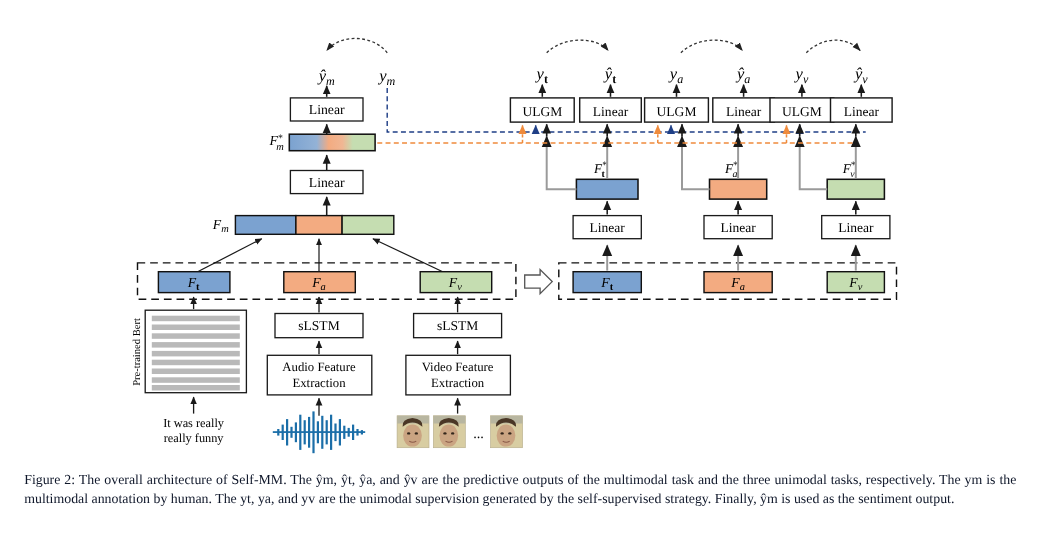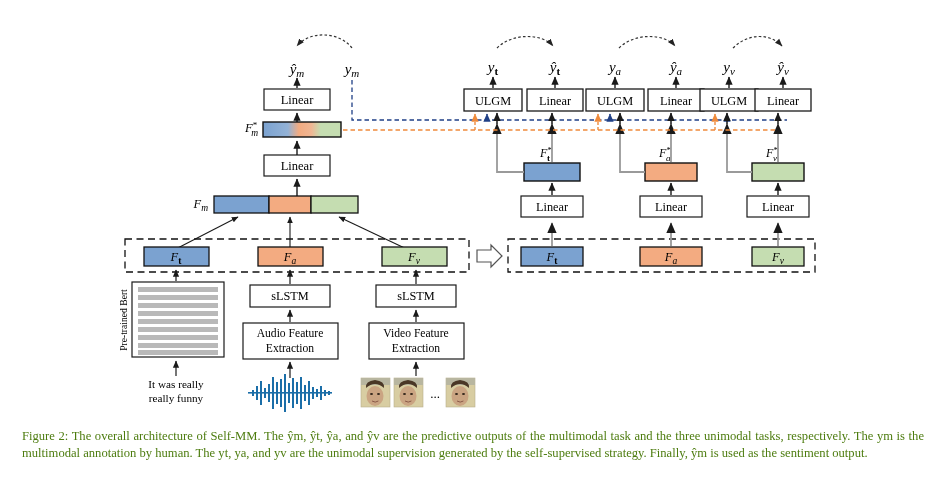--- a/index.html
+++ b/index.html
@@ -1,21 +1,21 @@
 <!DOCTYPE html>
 <html><head>
 <meta charset="utf-8">
 <style>
   html,body{margin:0;padding:0;background:#ffffff;}
   body{width:945px;height:501px;font-family:"Liberation Serif",serif;color:#111;overflow:hidden;}
   #figure{position:relative;width:945px;height:501px;}
   svg#scene{position:absolute;left:0;top:0;width:945px;height:501px;}
 
   .cap{position:absolute;left:22px;top:428px;width:902px;font-family:"Liberation Serif",serif;
-       font-size:12.6px;line-height:16.6px;text-align:justify;color:#4d7c0f;}
+       font-size:12.6px;line-height:16.6px;text-align:justify;color:#0f172a;}
 </style>
 </head>
 <body>
 
 <div id="figure">
 
 <svg id="scene" viewBox="0 0 945 501">
   <defs>
     <marker id="ah" markerWidth="7" markerHeight="7" refX="5.6" refY="3" orient="auto">
       <path d="M0,0.4 L6,3 L0,5.6 z" fill="#1a1a1a"></path>

